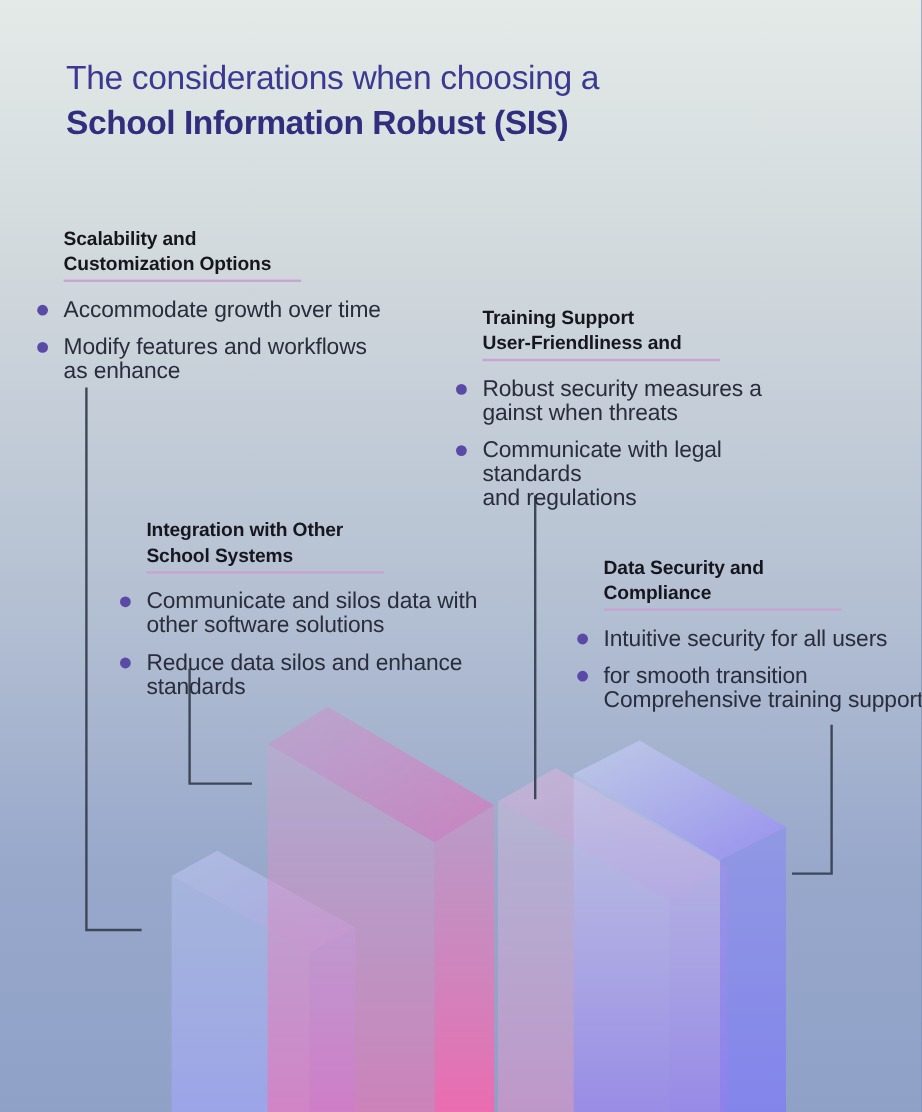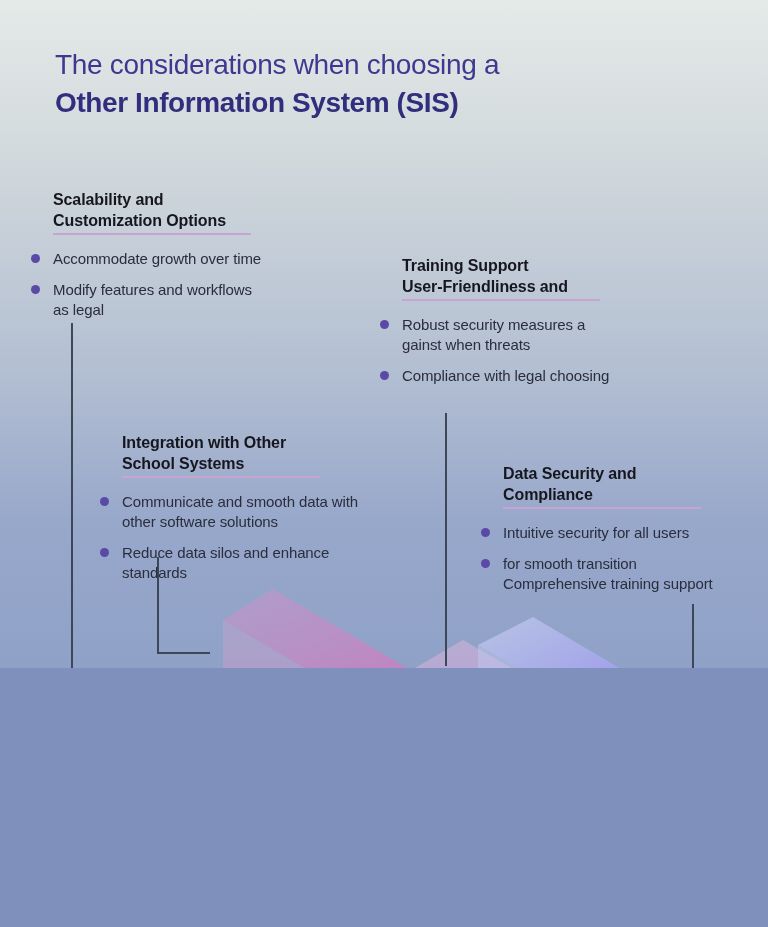--- a/index.html
+++ b/index.html
@@ -1,32 +1,32 @@
 <!DOCTYPE html>
 <html><head>
 <meta charset="utf-8">
 <style>
   html,body{margin:0;padding:0;background:#7e90bb;}
   .stage{
-    position:relative;width:768px;height:668px;overflow:hidden;
+    position:relative;width:768px;height:927px;overflow:hidden;
     background:linear-gradient(180deg,#e4eae8 0%,#d3dadd 22%,#b3bfd2 55%,#98a8cb 78%,#90a1c8 100%);
     font-family:"Liberation Sans","DejaVu Sans",sans-serif;
   }
   .deco{position:absolute;left:0;top:0;z-index:1;}
   .title{position:absolute;left:55px;top:46px;z-index:3;}
   .title .t1{display:block;font-size:28px;line-height:38px;font-weight:400;color:#3d3890;letter-spacing:-0.3px;}
   .title .t2{display:block;font-size:28px;line-height:38px;font-weight:700;color:#322d7d;letter-spacing:-0.4px;}
   .section{position:absolute;z-index:3;width:300px;}
   .sec-head{margin-left:22px;font-size:16px;font-weight:700;line-height:21px;color:#16161e;letter-spacing:-0.1px;}
   .sec-head .line{display:block;}
   .underline{margin-left:22px;margin-top:2px;width:198px;border-bottom:2px solid #c9a3d2;}
   .bullets{margin-top:14px;}
   .bullet{display:flex;align-items:flex-start;margin-bottom:11px;}
   .dot{flex:0 0 9px;width:9px;height:9px;border-radius:50%;background:#5a4aa5;margin-top:5px;margin-right:13px;}
-  .bullet-text{font-size:15px;line-height:20px;color:#2a2d3c;letter-spacing:-0.1px;}
+  .bullet-text{font-size:19px;line-height:20px;color:#2a2d3c;letter-spacing:-0.1px;}
   .bullet-text .line{display:block;}
   .line:empty{display:none;}
   .s1{left:31px;top:189px;}
   .s2{left:380px;top:255px;}
   .s3{left:100px;top:415px;margin-top:17px;}
   .s4{left:481px;top:463px;}
 </style>
 </head>
 <body>
 
@@ -114,42 +114,42 @@
     <g fill="none" stroke="#3d4757" stroke-width="2">
       <polyline points="72,323 72,775 118,775"></polyline>
       <polyline points="158,557 158,653 210,653"></polyline>
       <polyline points="446,413 446,666"></polyline>
       <polyline points="693,604 693,728 660,728"></polyline>
     </g>
   </svg>
 
   <div class="title">
     <span class="t1">The considerations when choosing a</span>
-    <span class="t2">Other Information System (SIS)</span>
+    <span class="t2">School Information Robust (SIS)</span>
   </div>
 
   <div class="section s1">
     <div class="sec-head">
       <span class="line">Scalability and</span>
       <span class="line">Customization Options</span>
     </div>
     <div class="underline"></div>
     <div class="bullets">
       <div class="bullet">
         <span class="dot"></span>
         <div class="bullet-text">
           <span class="line">Accommodate growth over time</span>
 
         </div>
       </div>
       <div class="bullet">
         <span class="dot"></span>
         <div class="bullet-text">
           <span class="line">Modify features and workflows</span>
-          <span class="line">as legal</span>
+          <span class="line">as enhance</span>
         </div>
       </div>
     </div>
   </div>
 
   <div class="section s2">
     <div class="sec-head">
       <span class="line">Training Support</span>
       <span class="line">User-Friendliness and</span>
     </div>
@@ -158,37 +158,38 @@
       <div class="bullet">
         <span class="dot"></span>
         <div class="bullet-text">
           <span class="line">Robust security measures a</span>
           <span class="line">gainst when threats</span>
         </div>
       </div>
       <div class="bullet">
         <span class="dot"></span>
         <div class="bullet-text">
-          <span class="line">Compliance with legal choosing</span>
+          <span class="line">Communicate with legal standards</span>
+          <span class="line">and regulations</span>
         </div>
       </div>
     </div>
   </div>
 
   <div class="section s3">
     <div class="sec-head">
       <span class="line">Integration with Other</span>
       <span class="line">School Systems</span>
     </div>
     <div class="underline"></div>
     <div class="bullets">
       <div class="bullet">
         <span class="dot"></span>
         <div class="bullet-text">
-          <span class="line">Communicate and smooth data with</span>
+          <span class="line">Communicate and silos data with</span>
           <span class="line">other software solutions</span>
         </div>
       </div>
       <div class="bullet">
         <span class="dot"></span>
         <div class="bullet-text">
           <span class="line">Reduce data silos and enhance</span>
           <span class="line">standards</span>
         </div>
       </div>

